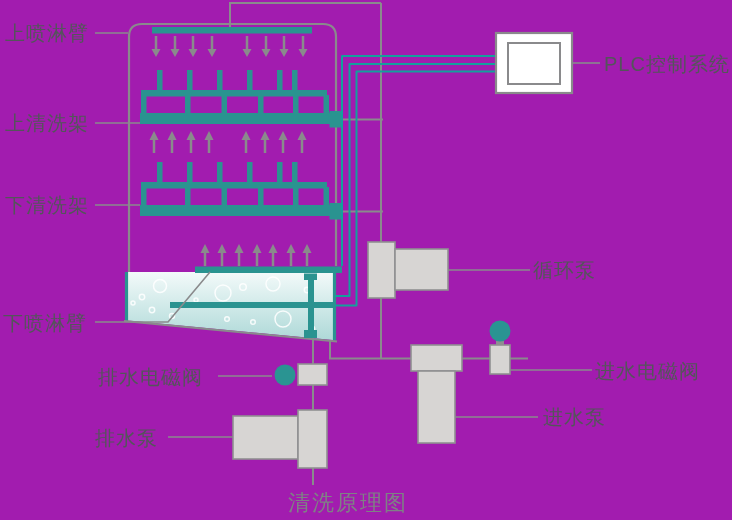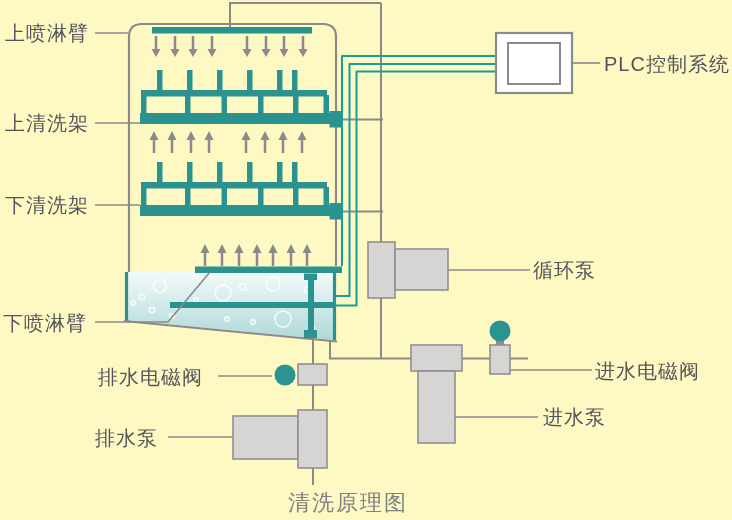--- a/index.html
+++ b/index.html
@@ -1,16 +1,16 @@
 <!DOCTYPE html>
 <html><head>
 <meta charset="utf-8">
 <style>
   html,body{margin:0;padding:0;background:#ffffff;}
-  #stage{position:relative;width:732px;height:520px;background:#fef9c3;overflow:hidden;
+  #stage{position:relative;width:732px;height:520px;background:#a21caf;overflow:hidden;
          font-family:"Liberation Sans","DejaVu Sans",sans-serif;}
   svg{position:absolute;left:0;top:0;}
   text{font-family:"Liberation Sans","DejaVu Sans",sans-serif;}
   .lbl{font-size:20px;fill:#54555a;letter-spacing:1px;}
   .ttl{font-size:22px;fill:#7f8185;letter-spacing:2px;}
 </style>
 </head>
 <body>
 <div id="stage">
 

